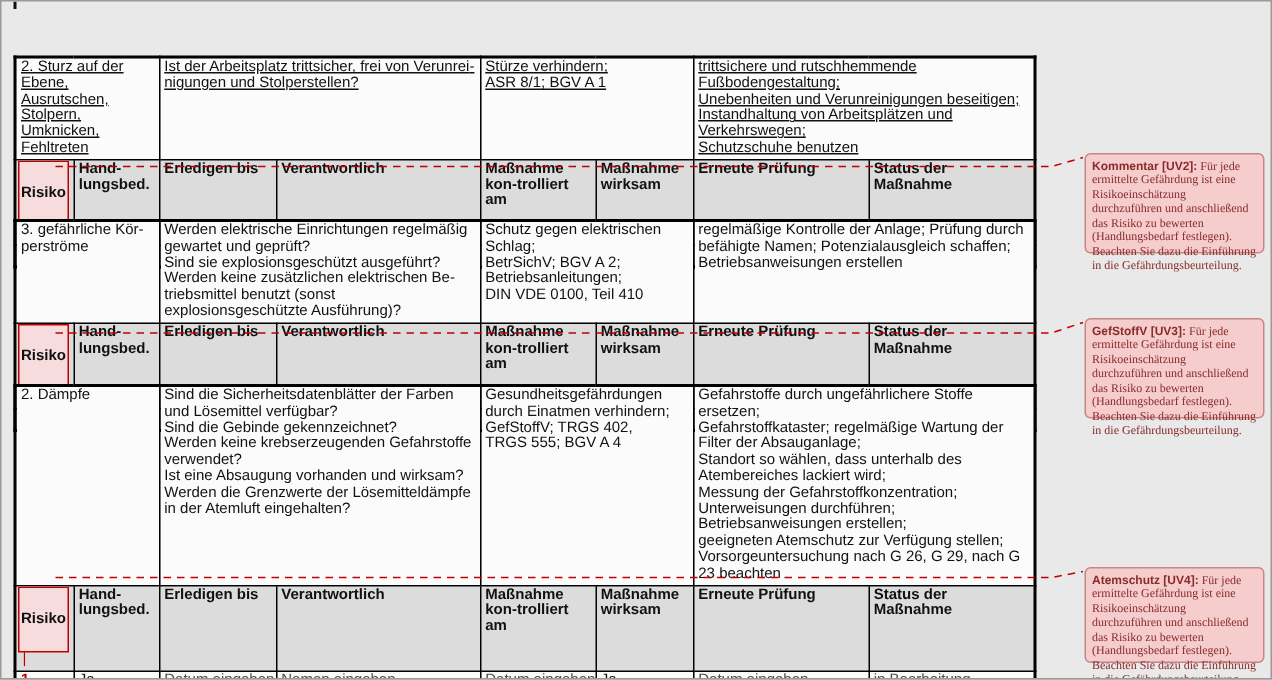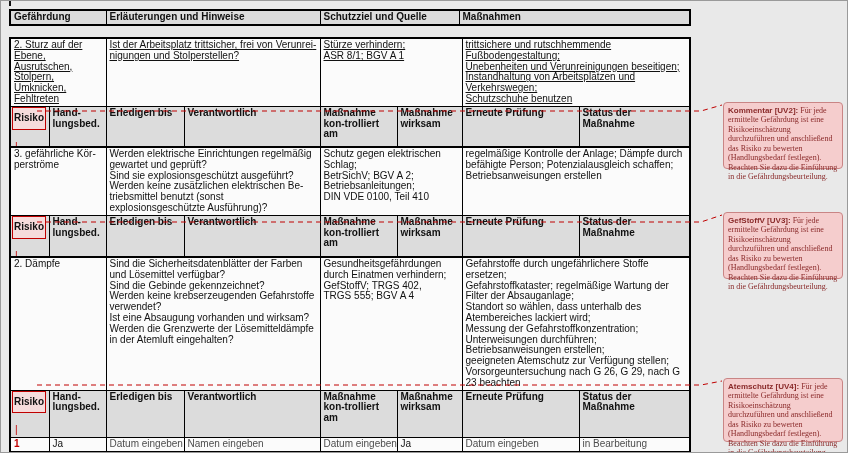--- a/index.html
+++ b/index.html
@@ -39,21 +39,21 @@
   tr.main td{background:var(--cell-bg);}
   tr.sub th{background:var(--header-bg);font-weight:bold;text-align:left;vertical-align:top;}
   tr.val td{background:var(--cell-bg);height:11px;white-space:nowrap;}
   tr.main.h2 td{height:58px;text-decoration:underline;}
   tr.main.h3 td{height:59px;}
   tr.main.h4 td{height:112px;}
   tr.sub td, tr.sub th{height:22px;}
   .pre{white-space:pre-line;}
   .risk-num{color:var(--accent-red);font-weight:bold;}
   .ph{color:var(--placeholder);}
-  .risiko-wrap{display:inline-block;border:1px solid var(--accent-red);padding:5px 1px;margin:-1px 0 12px -2px;background:#f6dcdc;}
+  .risiko-wrap{display:inline-block;border:1px solid var(--accent-red);padding:16px 1px;margin:-1px 0 0 -2px;background:#f6dcdc;}
   .caret{color:var(--accent-red);font-weight:normal;margin-left:1px;}
 
   
   .comment{
     position:absolute;left:722px;width:120px;box-sizing:border-box;
     background:var(--comment-bg);border:1px solid var(--comment-border);
     border-radius:4px;padding:3px 4px;
     font-family:"Liberation Serif", serif;font-size:8px;line-height:1.18;
     color:var(--comment-text);
   }
@@ -63,36 +63,20 @@
   .c3{top:377px;height:64px;}
 
   svg.connectors{position:absolute;left:0;top:0;pointer-events:none;}
 </style>
 </head>
 <body>
 
 <div class="page">
   <div class="top-tick"></div>
 
-  <table class="hdr">
-    <colgroup>
-        <col style="width:96px">
-        <col style="width:214px">
-        <col style="width:139px">
-        <col style="width:231px">
-      </colgroup>
-    <tbody>
-        <tr>
-      <td>Gefährdung</td>
-      <td>Erläuterungen und Hinweise</td>
-      <td>Schutzziel und Quelle</td>
-      <td>Maßnahmen</td>
-    </tr>
-  </tbody>
-    </table>
 
   <table class="sec2">
     <colgroup>
         <col style="width:39px">
         <col style="width:57px">
         <col style="width:78px">
         <col style="width:136px">
         <col style="width:77px">
         <col style="width:65px">
         <col style="width:117px">
@@ -146,21 +130,21 @@
     <tbody>
         <tr class="main h3">
       <td colspan="2">3. gefährliche Kör­perströme</td>
       <td colspan="2" class="pre">Werden elektrische Einrichtungen regelmäßig gewartet und geprüft?
 Sind sie explosionsgeschützt ausgeführt?
 Werden keine zusätzlichen elektrischen Be­triebsmittel benutzt (sonst explosionsgeschützte Ausführung)?</td>
       <td colspan="2" class="pre">Schutz gegen elektrischen Schlag;
 BetrSichV; BGV A 2;
 Betriebsanleitungen;
 DIN VDE 0100, Teil 410</td>
-      <td colspan="2" class="pre">regelmäßige Kontrolle der Anlage; Dämpfe durch befähigte Person; Potenzialausgleich schaffen; Betriebsanweisungen erstellen</td>
+      <td colspan="2" class="pre">regelmäßige Kontrolle der Anlage; Prüfung durch befähigte Namen; Potenzialausgleich schaffen; Betriebsanweisungen erstellen</td>
     </tr>
     <tr class="sub">
       <th><span class="risiko-wrap"><span>Risiko</span></span><span class="caret">|</span></th>
       <th>Hand-lungsbed.</th>
       <th>Erledigen bis</th>
       <th>Verantwortlich</th>
       <th>Maßnahme kon-trolliert am</th>
       <th>Maßnahme wirksam</th>
       <th>Erneute Prüfung</th>
       <th>Status der Maßnahme</th>

